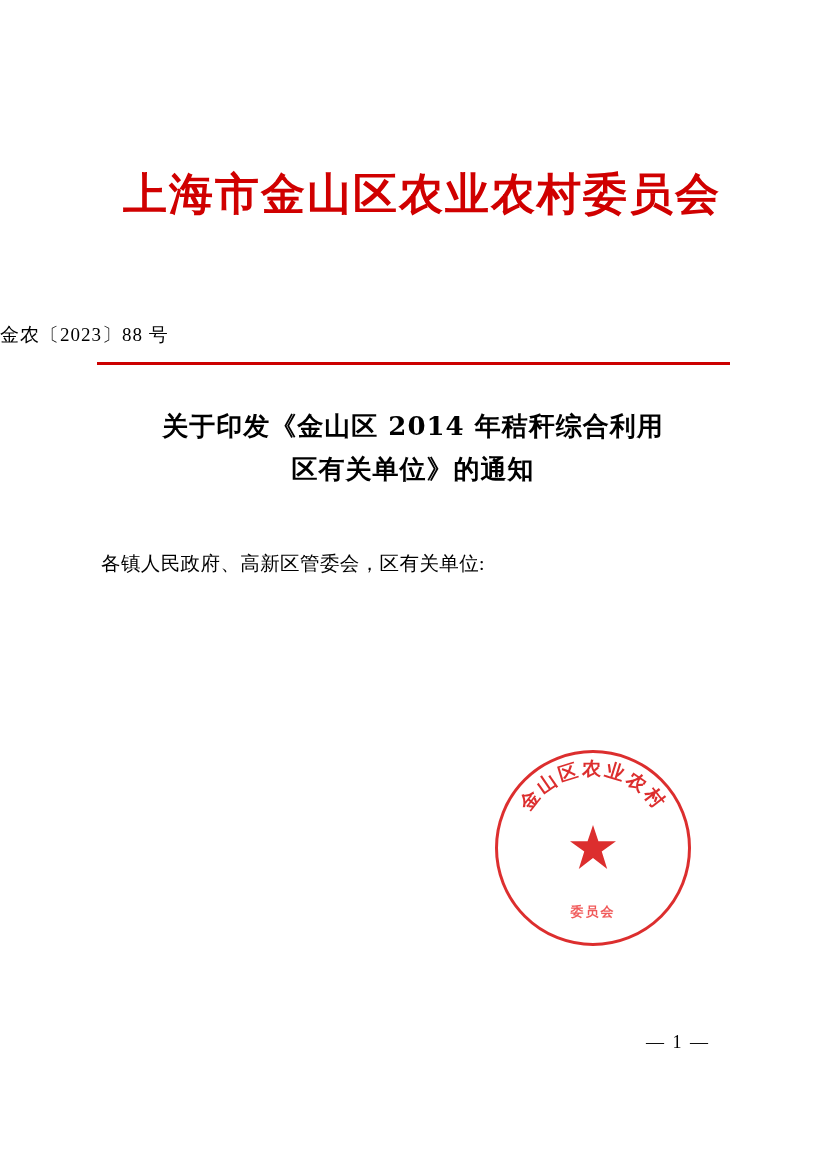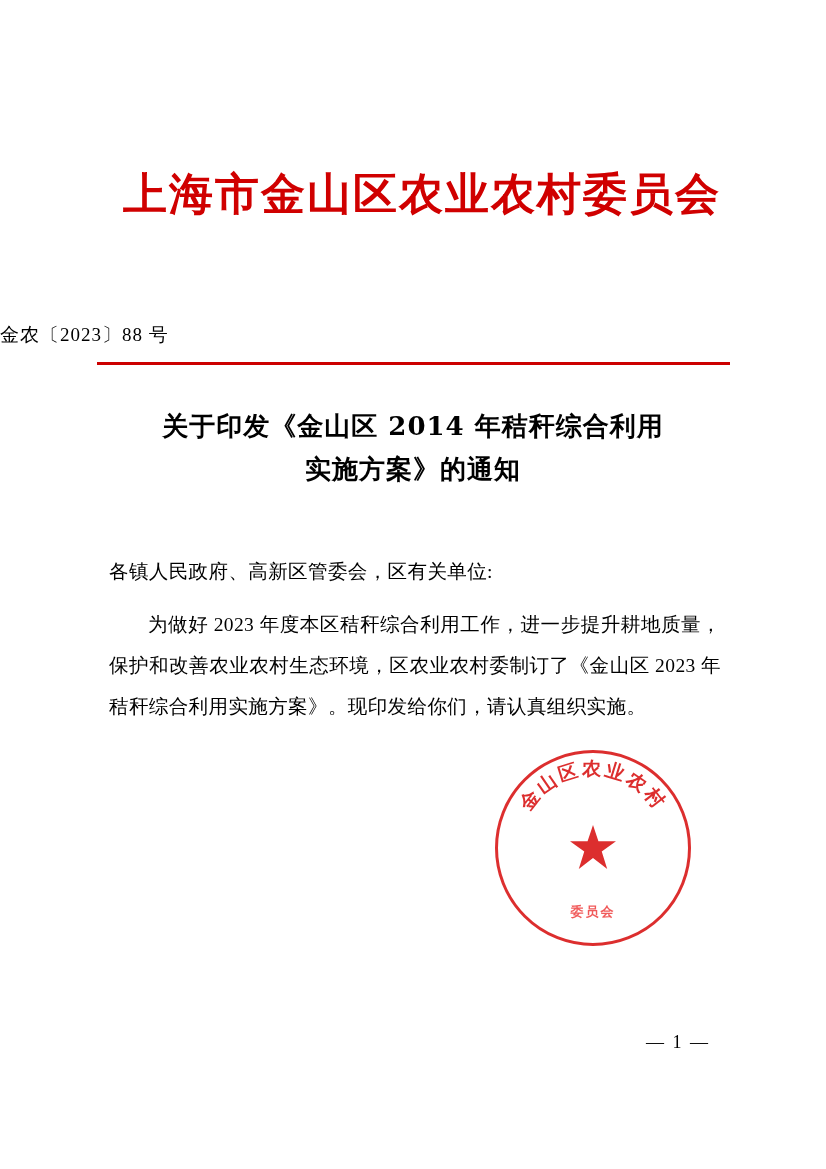--- a/index.html
+++ b/index.html
@@ -82,21 +82,21 @@
     position: absolute;
     left: 97px;
     top: 540px;
     width: 636px;
     font-size: 19.5px;
     line-height: 2.1;
     letter-spacing: 0.4px;
     text-align: justify;
   }
   .body-text p {
-    margin: 12px;
+    margin: 4px;
   }
   .p-indent {
     text-indent: 2em;
   }
 
   
   .signature {
     position: absolute;
     left: 380px;
     top: 790px;
@@ -177,26 +177,25 @@
   <div class="masthead">
     <div class="masthead-title">上海市金山区农业农村委员会</div>
   </div>
 
   <div class="doc-number">金农〔2023〕88 号</div>
 
   <div class="red-rule"></div>
 
   <div class="doc-title">
     <div>关于印发《金山区 2014 年秸秆综合利用</div>
-    <div>实施方案》的通知</div>
+    <div>区有关单位》的通知</div>
   </div>
 
   <div class="body-text">
     <p>各镇人民政府、高新区管委会，区有关单位:</p>
-    <p class="p-indent">为做好 2023 年度本区秸秆综合利用工作，进一步提升耕地质量，保护和改善农业农村生态环境，区农业农村委制订了《金山区 2023 年秸秆综合利用实施方案》。现印发给你们，请认真组织实施。</p>
   </div>
 
 
   <div class="seal">
     <svg class="seal-arc-text" viewBox="0 0 190 190">
       <defs>
         <path id="sealArc" d="M 22,95 A 73,73 0 0 1 168,95" fill="none"></path>
       </defs>
       <text>
         <textPath href="#sealArc" startOffset="50%" text-anchor="middle">金山区农业农村</textPath>

